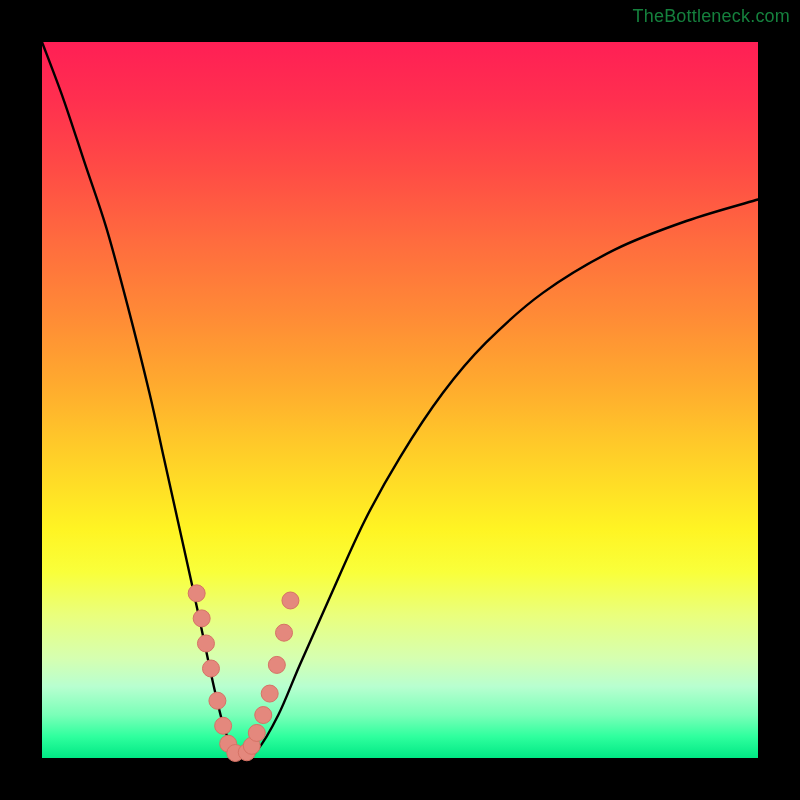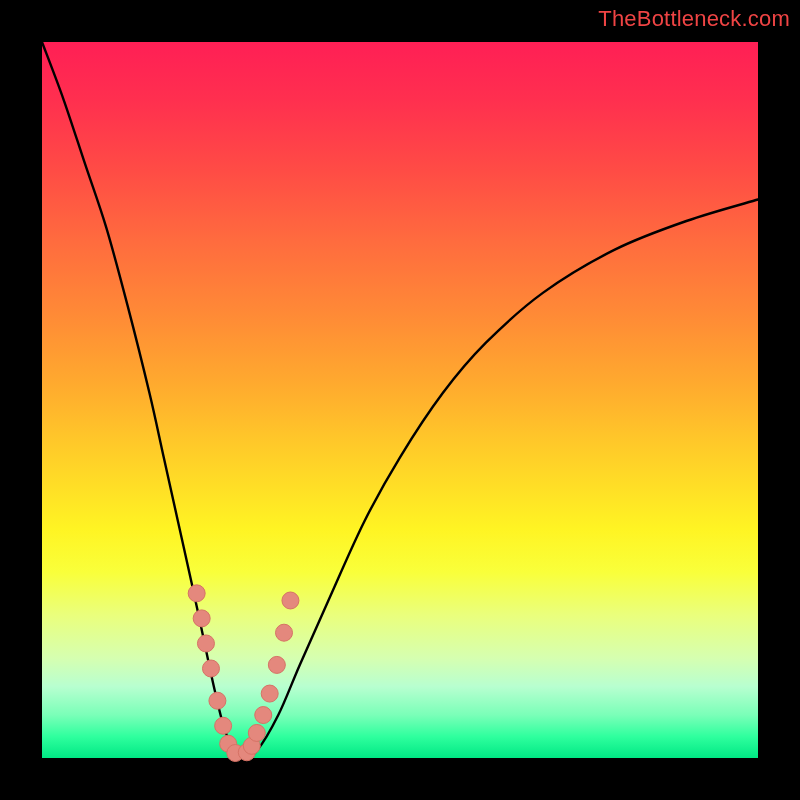--- a/index.html
+++ b/index.html
@@ -40,22 +40,22 @@
       #b8ffd0 90%,
       #7affb8 94%,
       #2fff9e 97%,
       #00e884 100%
     );
   }
   .watermark {
     position: absolute;
     top: 6px;
     right: 10px;
-    color: #ef4444;
-    font-size: 22px;
+    color: #15803d;
+    font-size: 18px;
     font-weight: 500;
     letter-spacing: 0.2px;
     user-select: none;
   }
   svg.curve {
     position: absolute;
     left: 0;
     top: 0;
     width: 716px;
     height: 716px;

